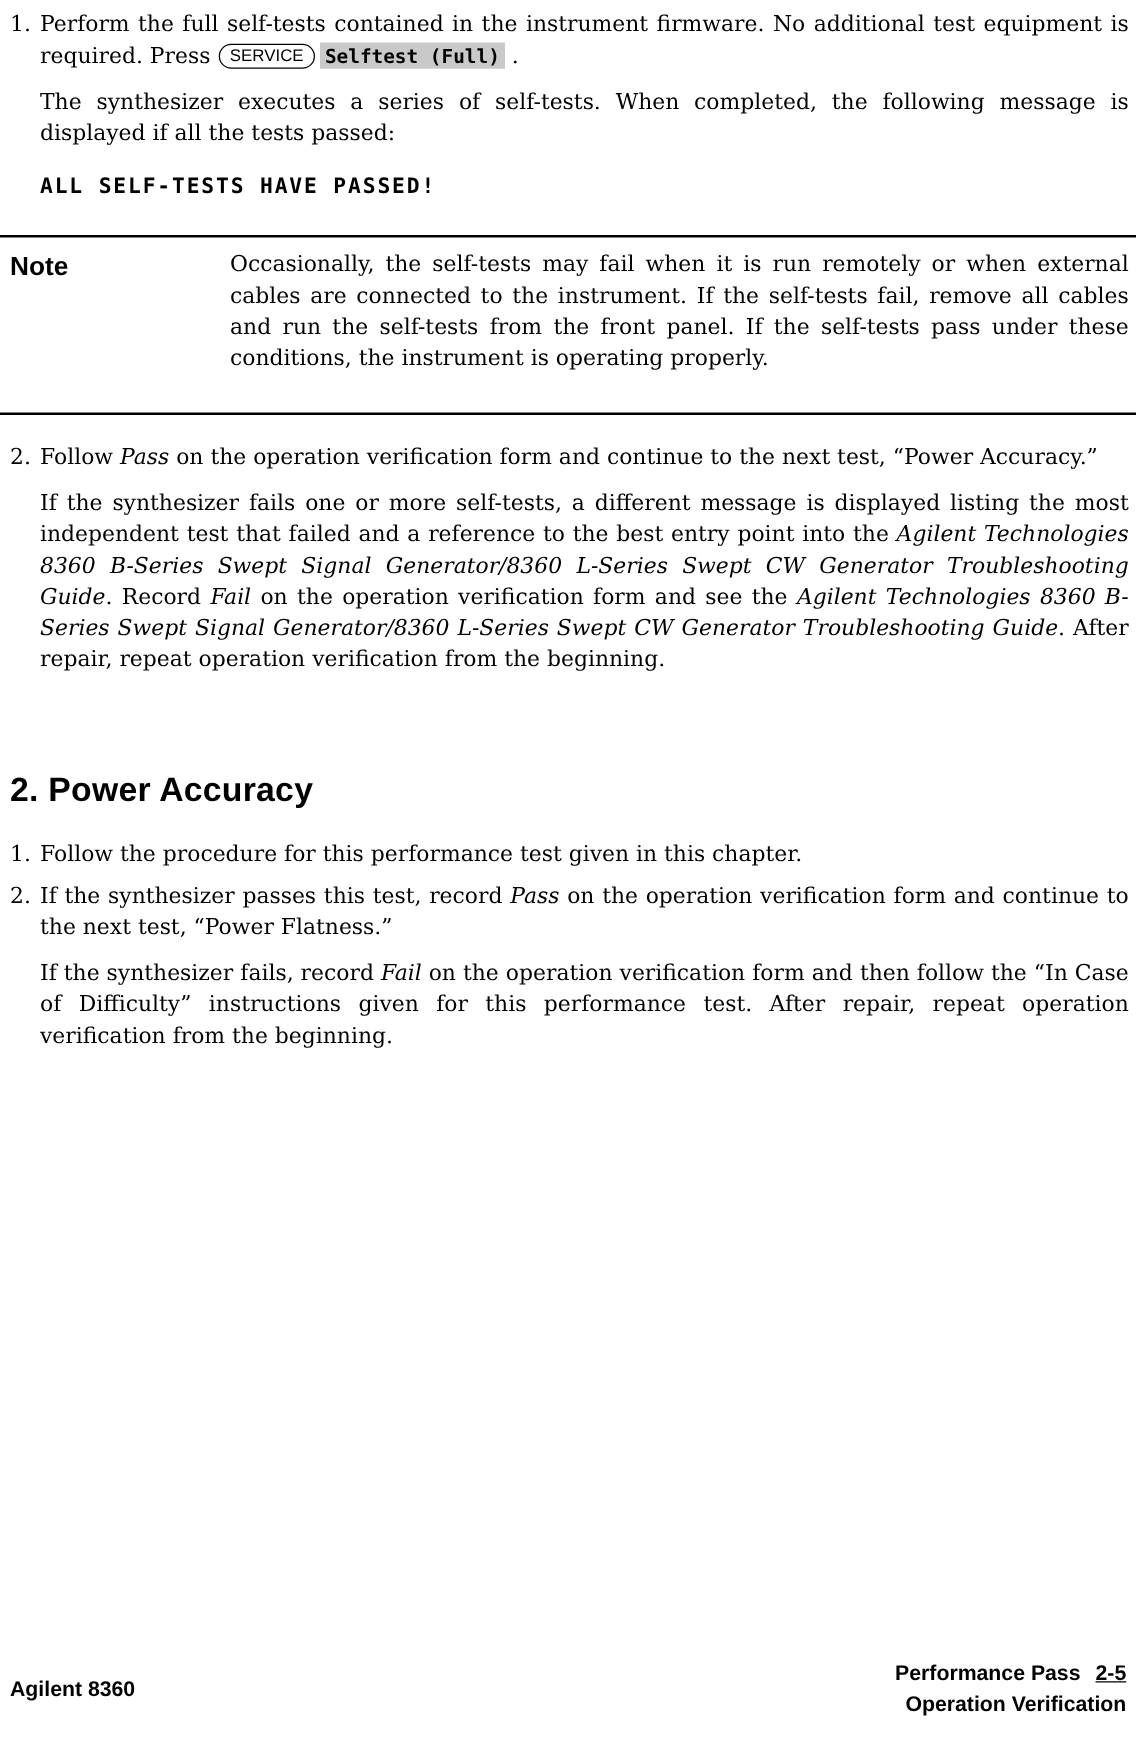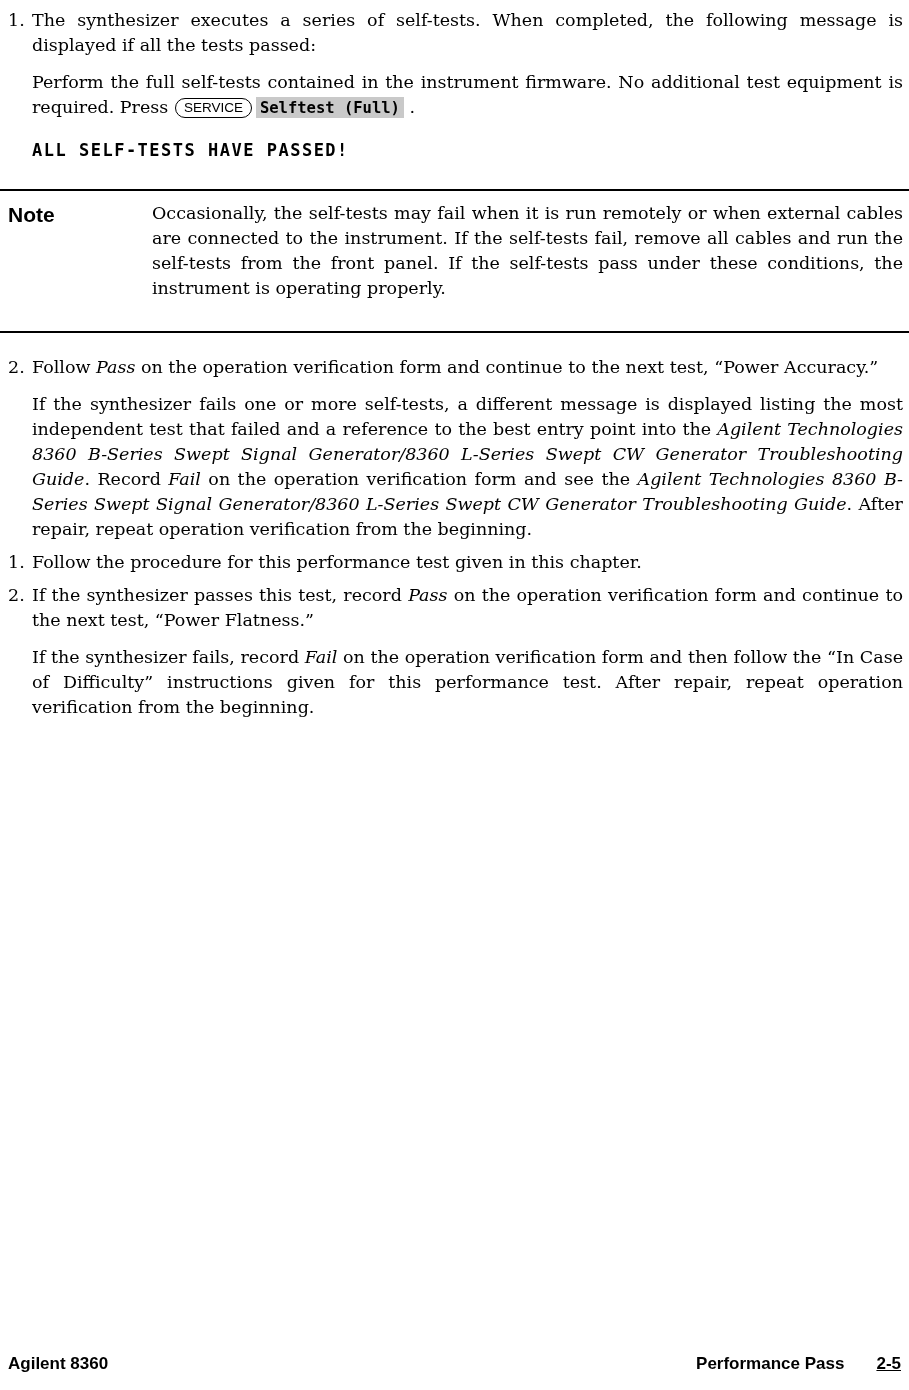--- a/index.html
+++ b/index.html
@@ -44,63 +44,65 @@
     font-family: "DejaVu Sans Mono", "Liberation Mono", monospace;
     font-weight: bold; font-size: 17px; letter-spacing: 1.5px;
     margin: 18px 0 0 0; line-height: 22px;
   }
 
   .note {
     border-top: 2px solid #000; border-bottom: 2px solid #000;
     margin: 28px -6px 22px -8px;
     padding: 10px 6px 30px 8px;
     display: flex;
+    gap: 32px;
   }
   .note-label { flex: 0 0 144px; font-size: 21px; padding-top: 2px; }
   .note-body { flex: 1; min-width: 0; }
 
   .footer {
     position: absolute; left: 8px; right: 8px; bottom: 14px;
     display: flex; justify-content: space-between; align-items: center;
     font-family: "Liberation Sans", "DejaVu Sans", sans-serif;
     font-weight: bold; font-size: 17px; line-height: 25px;
   }
   .footer-right { text-align: right; }
-  .pagenum { margin-left: 32px; text-decoration: underline; }
+  .pagenum { margin-left: 12px; text-decoration: underline; }
 </style>
 </head>
 <body>
 
 <div class="page">
 
 
   <div class="step">
     <div class="step-marker">1.</div>
     <div class="step-body">
+      <p class="para"><span>Perform the full self-tests contained in the instrument firmware. No additional test equipment is required. Press </span><span class="key">SERVICE</span><span class="softkey">Selftest (Full)</span><span> .</span></p>
       <p class="para">The synthesizer executes a series of self-tests. When completed, the following message is displayed if all the tests passed:</p>
-      <p class="para"><span>Perform the full self-tests contained in the instrument firmware. No additional test equipment is required. Press </span><span class="key">SERVICE</span><span class="softkey">Selftest (Full)</span><span> .</span></p>
       <p class="lcd">ALL SELF-TESTS HAVE PASSED!</p>
     </div>
   </div>
 
   <div class="note">
     <div class="note-label h-sans">Note</div>
     <div class="note-body">
       <p class="para">Occasionally, the self-tests may fail when it is run remotely or when external cables are connected to the instrument. If the self-tests fail, remove all cables and run the self-tests from the front panel. If the self-tests pass under these conditions, the instrument is operating properly.</p>
     </div>
   </div>
 
   <div class="step">
     <div class="step-marker">2.</div>
     <div class="step-body">
       <p class="para"><span>Follow </span><span class="it">Pass</span><span> on the operation verification form and continue to the next test, “Power Accuracy.”</span></p>
       <p class="para"><span>If the synthesizer fails one or more self-tests, a different message is displayed listing the most independent test that failed and a reference to the best entry point into the </span><span class="it">Agilent Technologies 8360 B-Series Swept Signal Generator/8360 L-Series Swept CW Generator Troubleshooting Guide</span><span>. Record </span><span class="it">Fail</span><span> on the operation verification form and see the </span><span class="it">Agilent Technologies 8360 B-Series Swept Signal Generator/8360 L-Series Swept CW Generator Troubleshooting Guide</span><span>. After repair, repeat operation verification from the beginning.</span></p>
     </div>
   </div>
 
+  <h1 class="section-heading second">2. Power Accuracy</h1>
 
   <div class="step">
     <div class="step-marker">1.</div>
     <div class="step-body">
       <p class="para">Follow the procedure for this performance test given in this chapter.</p>
     </div>
   </div>
 
   <div class="step">
     <div class="step-marker">2.</div>
@@ -109,14 +111,15 @@
       <p class="para"><span>If the synthesizer fails, record </span><span class="it">Fail</span><span> on the operation verification form and then follow the “In Case of Difficulty” instructions given for this performance test. After repair, repeat operation verification from the beginning.</span></p>
     </div>
   </div>
 
 </div>
 
 <div class="footer">
   <div>Agilent 8360</div>
   <div class="footer-right">
     <div><span>Performance Pass</span><span class="pagenum">2-5</span></div>
+    <div>Operation Verification</div>
   </div>
 </div>
 
 </body></html>

